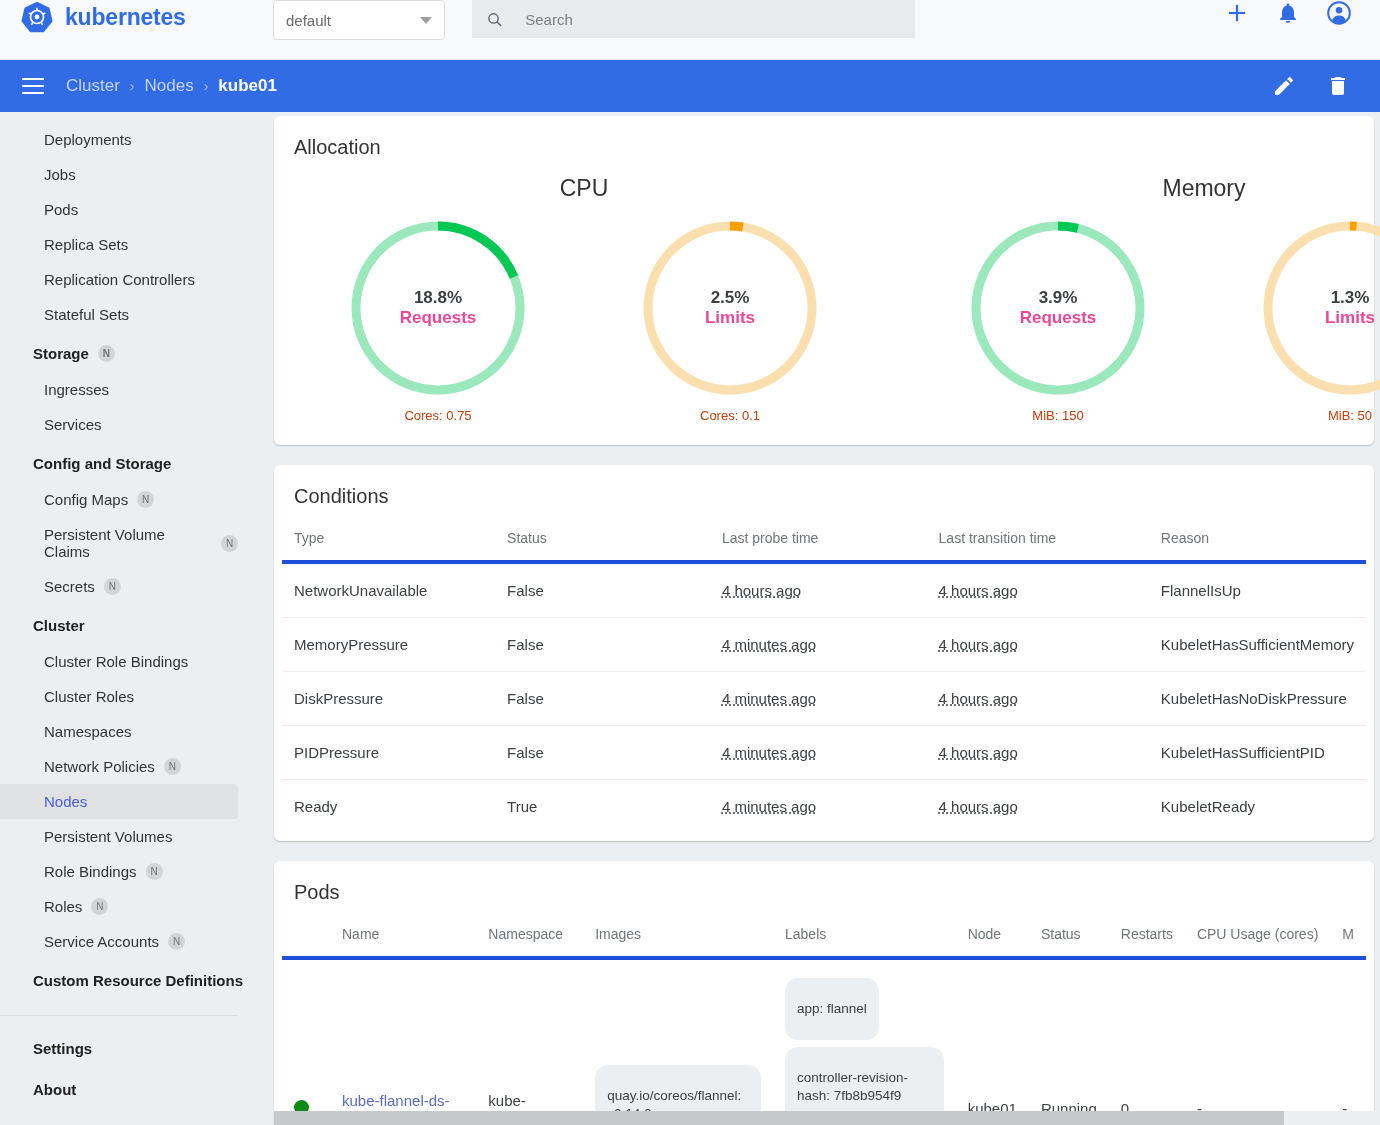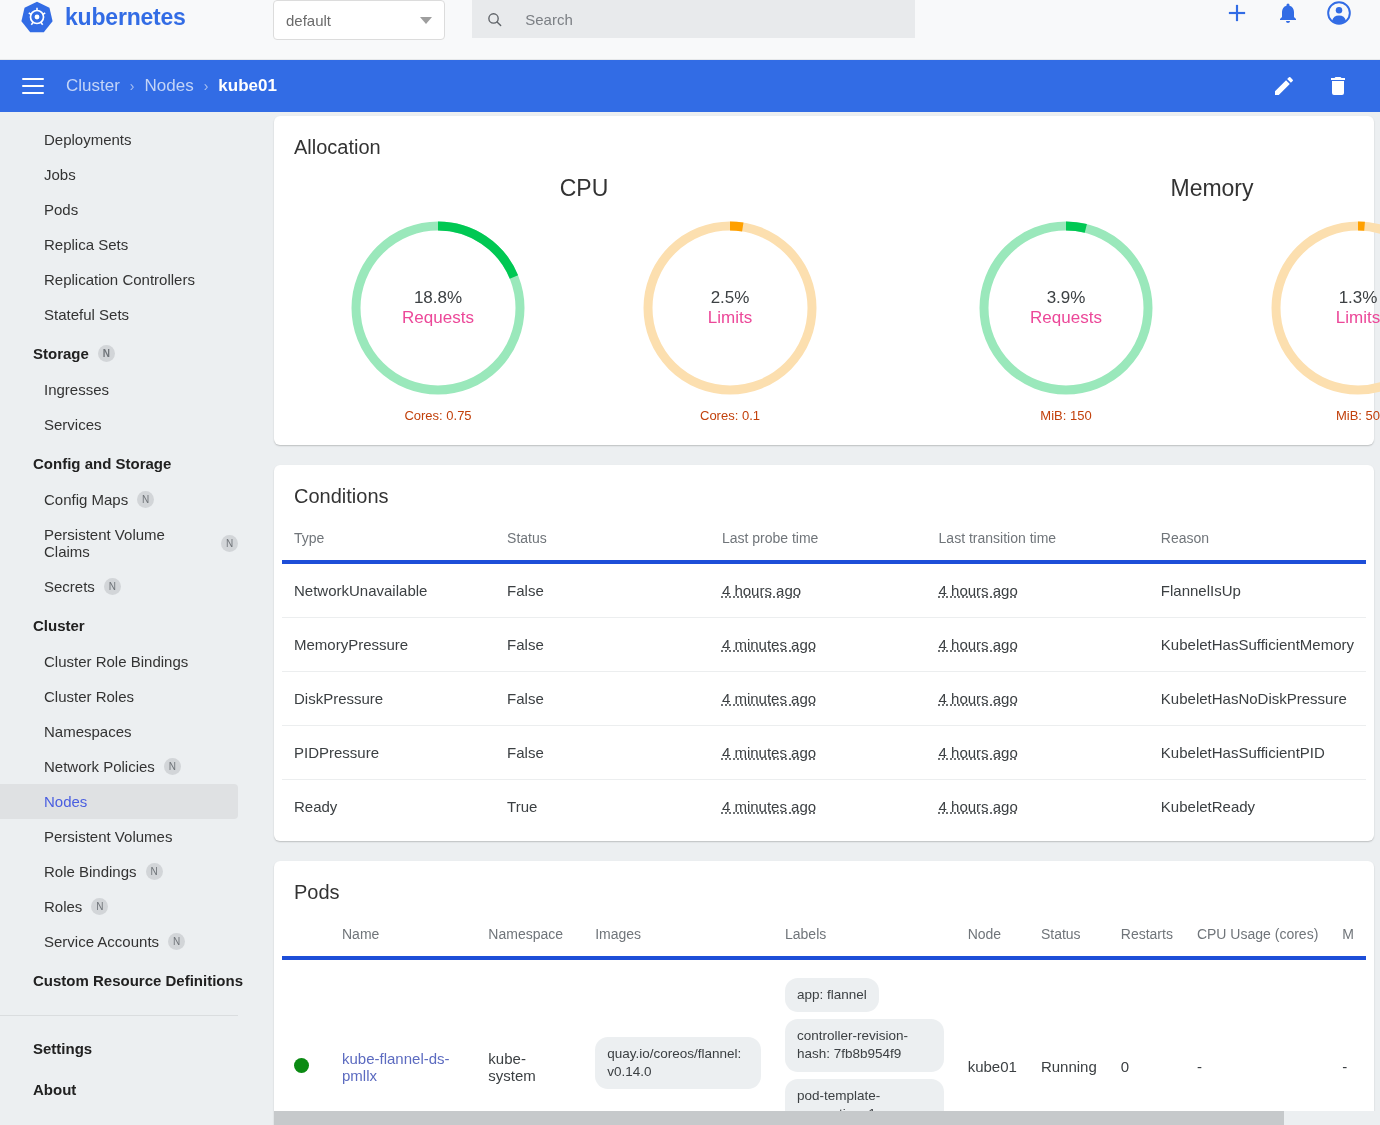--- a/index.html
+++ b/index.html
@@ -98,30 +98,30 @@
     padding: 0 0 0 26px;
   }
   .card {
     background: #fff; border-radius: 6px;
     box-shadow: 0 1px 2px rgba(0,0,0,.14), 0 1px 1px rgba(0,0,0,.07);
     width: 1100px; margin-bottom: 20px;
   }
   .card-title { font-size: 20px; color: #333; padding: 20px 20px 0 20px; }
 
   
-  .alloc-body { display: flex; padding: 4px 0 22px 0; gap: 8px; }
+  .alloc-body { display: flex; padding: 4px 0 22px 0; }
   .alloc-group { flex: 0 0 auto; width: 620px; }
   .alloc-group-title { text-align: center; font-size: 23px; color: #333; margin: 12px 0 16px 0; font-weight: 400; }
   .donuts { display: flex; justify-content: center; gap: 62px; }
   .donut-cell { width: 230px; display: flex; flex-direction: column; align-items: center; }
   .donut { position: relative; width: 180px; height: 180px; }
   .donut svg { display: block; transform: rotate(-90deg); }
   .donut-center {
     position: absolute; inset: 0; display: flex; flex-direction: column;
-    align-items: center; justify-content: center; pointer-events: none;
+    align-items: center; justify-content: center; pointer-events: none; font-weight: bold;
   }
   .donut-pct { font-size: 17px; color: #3c4043; line-height: 1.2; }
   .donut-sub { font-size: 17px; color: #ec4899; }
   .donut-foot { margin-top: 10px; font-size: 13px; color: #c2410c; }
 
   
   table { border-collapse: collapse; width: 100%; }
   thead th {
     text-align: left; font-size: 14px; color: #70757a; font-weight: 400;
     padding: 16px 12px 14px 12px; border-bottom: 4px solid #1d4ed8;
@@ -135,21 +135,21 @@
   .dashed-link { text-decoration: underline; text-decoration-style: dotted; cursor: pointer; }
   .cond-table { padding: 6px 8px 8px 8px; }
   .cond-table thead th:first-child, .cond-table tbody td:first-child { padding-left: 12px; }
 
   
   .pods-table thead th:first-child { width: 48px; }
   .status-dot { width: 15px; height: 15px; border-radius: 50%; background: #0b8a13; display: inline-block; }
   .blue-link { color: #5c6bc0; cursor: pointer; }
   .chip {
     display: inline-block; background: #eceff1; border-radius: 13px;
-    padding: 8px 12px; font-size: 13.5px; color: #3c4043;
+    padding: 22px 12px; font-size: 13.5px; color: #3c4043;
     line-height: 1.35; max-width: 160px; margin-bottom: 7px;
   }
   .chip.wide { max-width: 168px; }
   .show-all { color: #4a6fe0; font-size: 13.5px; cursor: pointer; }
   .labels-cell { min-width: 178px; }
   .imgs-cell { min-width: 160px; }
 
   
   .hscroll {
     position: absolute; left: 26px; bottom: 0; height: 14px;

